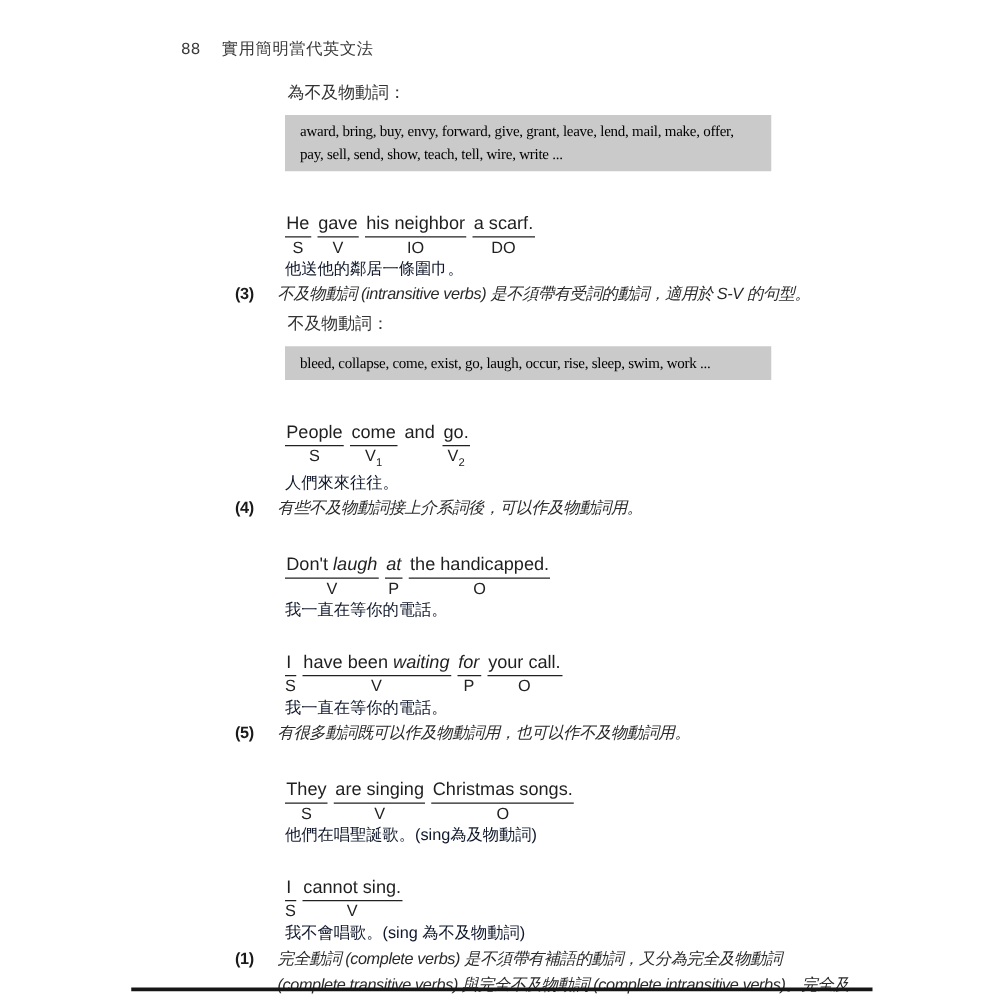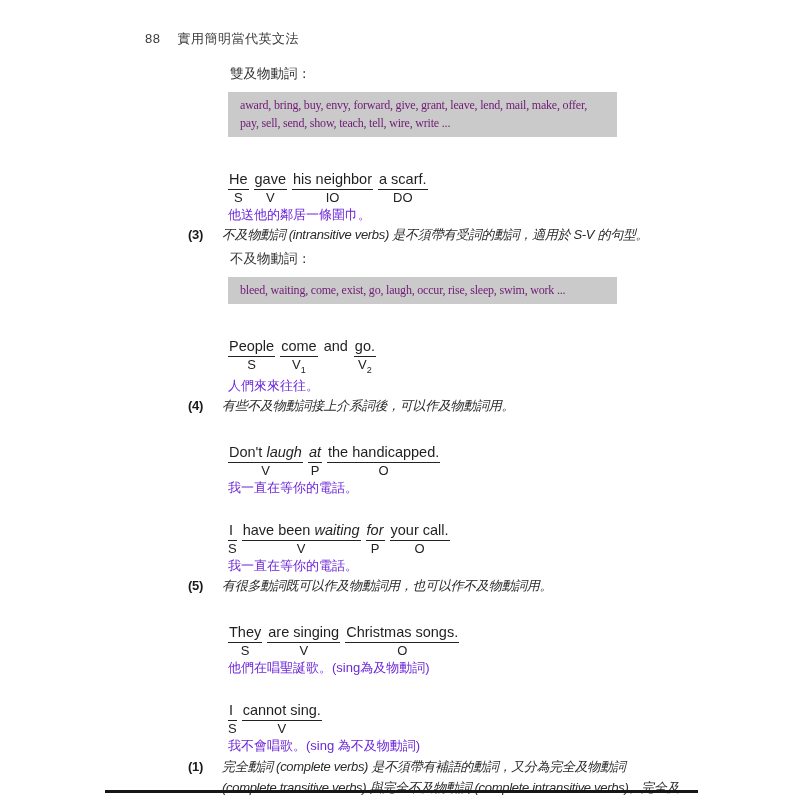--- a/index.html
+++ b/index.html
@@ -26,21 +26,21 @@
     font-size: 13.5px; line-height: 20px; color: #333333;
   }
 
   .verbbox {
     margin: 0 0 10px 40px;
     width: 365px;
     background: var(--verbbox-bg, #cacaca);
     padding: 4px 12px 5px 12px;
     font-family: "Liberation Serif", "DejaVu Serif", serif;
     font-size: 12px; letter-spacing: -0.2px;
-    line-height: 18px; color: #701a75;
+    line-height: 18px; color: #000000;
   }
 
   .example { margin: 0 0 3px 40px; }
   .seg-row { white-space: nowrap; }
   .seg {
     display: inline-block; vertical-align: top;
     margin-right: 5px; text-align: center; margin-top: 24px;
   }
   .seg-text {
     display: block; text-align: left; white-space: pre;
@@ -51,21 +51,21 @@
   .seg-text.plain { border-bottom: 1.5px solid transparent; }
   .w-italic { font-style: italic; }
   .seg-label {
     display: block; min-height: 15px;
     font-size: 13px; line-height: 14px; padding-top: 1px;
     color: #222222;
   }
   .seg-label sub { font-size: 9px; }
   .translation {
     margin-top: 1px;
-    font-size: 13px; line-height: 15px; color: #6d28d9;
+    font-size: 13px; line-height: 15px; color: #0f172a;
   }
 
   .item {
     display: flex; margin: 0 0 4px 0;
     font-size: 13px; line-height: 20px; letter-spacing: -0.3px;
   }
   .item-num { flex: none; width: 34px; font-weight: bold; color: #1a1a1a; }
   .item-text { flex: 1; color: #2a2a2a; font-style: italic; }
   .item.para { line-height: 21px; margin-top: 2px; }
 
@@ -91,32 +91,32 @@
 <body>
 
 <div class="page">
 
   <div class="page-header">
     <span>88</span>
     <span>實用簡明當代英文法</span>
   </div>
 
   <div class="content">
-      <div class="blk-label">雙及物動詞：</div>
+      <div class="blk-label">為不及物動詞：</div>
       <div class="verbbox">award, bring, buy, envy, forward, give, grant, leave, lend, mail, make, offer, pay, sell, send, show, teach, tell, wire, write ...</div>
       <div class="example">
         <div class="seg-row"><span class="seg"><span class="seg-text"><span class="w">He</span></span><span class="seg-label"><span>S</span></span></span><span class="seg"><span class="seg-text"><span class="w">gave</span></span><span class="seg-label"><span>V</span></span></span><span class="seg"><span class="seg-text"><span class="w">his neighbor</span></span><span class="seg-label"><span>IO</span></span></span><span class="seg"><span class="seg-text"><span class="w">a scarf.</span></span><span class="seg-label"><span>DO</span></span></span></div>
         <div class="translation">他送他的鄰居一條圍巾。</div>
       </div>
       <div class="item">
         <span class="item-num">(3)</span>
         <span class="item-text">不及物動詞 (intransitive verbs) 是不須帶有受詞的動詞，適用於 S-V 的句型。</span>
       </div>
       <div class="blk-label">不及物動詞：</div>
-      <div class="verbbox">bleed, waiting, come, exist, go, laugh, occur, rise, sleep, swim, work ...</div>
+      <div class="verbbox">bleed, collapse, come, exist, go, laugh, occur, rise, sleep, swim, work ...</div>
       <div class="example">
         <div class="seg-row"><span class="seg"><span class="seg-text"><span class="w">People</span></span><span class="seg-label"><span>S</span></span></span><span class="seg"><span class="seg-text"><span class="w">come</span></span><span class="seg-label"><span>V</span><sub>1</sub></span></span><span class="seg"><span class="seg-text plain"><span class="w">and</span></span><span class="seg-label"></span></span><span class="seg"><span class="seg-text"><span class="w">go.</span></span><span class="seg-label"><span>V</span><sub>2</sub></span></span></div>
         <div class="translation">人們來來往往。</div>
       </div>
       <div class="item">
         <span class="item-num">(4)</span>
         <span class="item-text">有些不及物動詞接上介系詞後，可以作及物動詞用。</span>
       </div>
       <div class="example">
         <div class="seg-row"><span class="seg"><span class="seg-text"><span class="w">Don't </span><span class="w-italic">laugh</span></span><span class="seg-label"><span>V</span></span></span><span class="seg"><span class="seg-text"><span class="w-italic">at</span></span><span class="seg-label"><span>P</span></span></span><span class="seg"><span class="seg-text"><span class="w">the handicapped.</span></span><span class="seg-label"><span>O</span></span></span></div>

